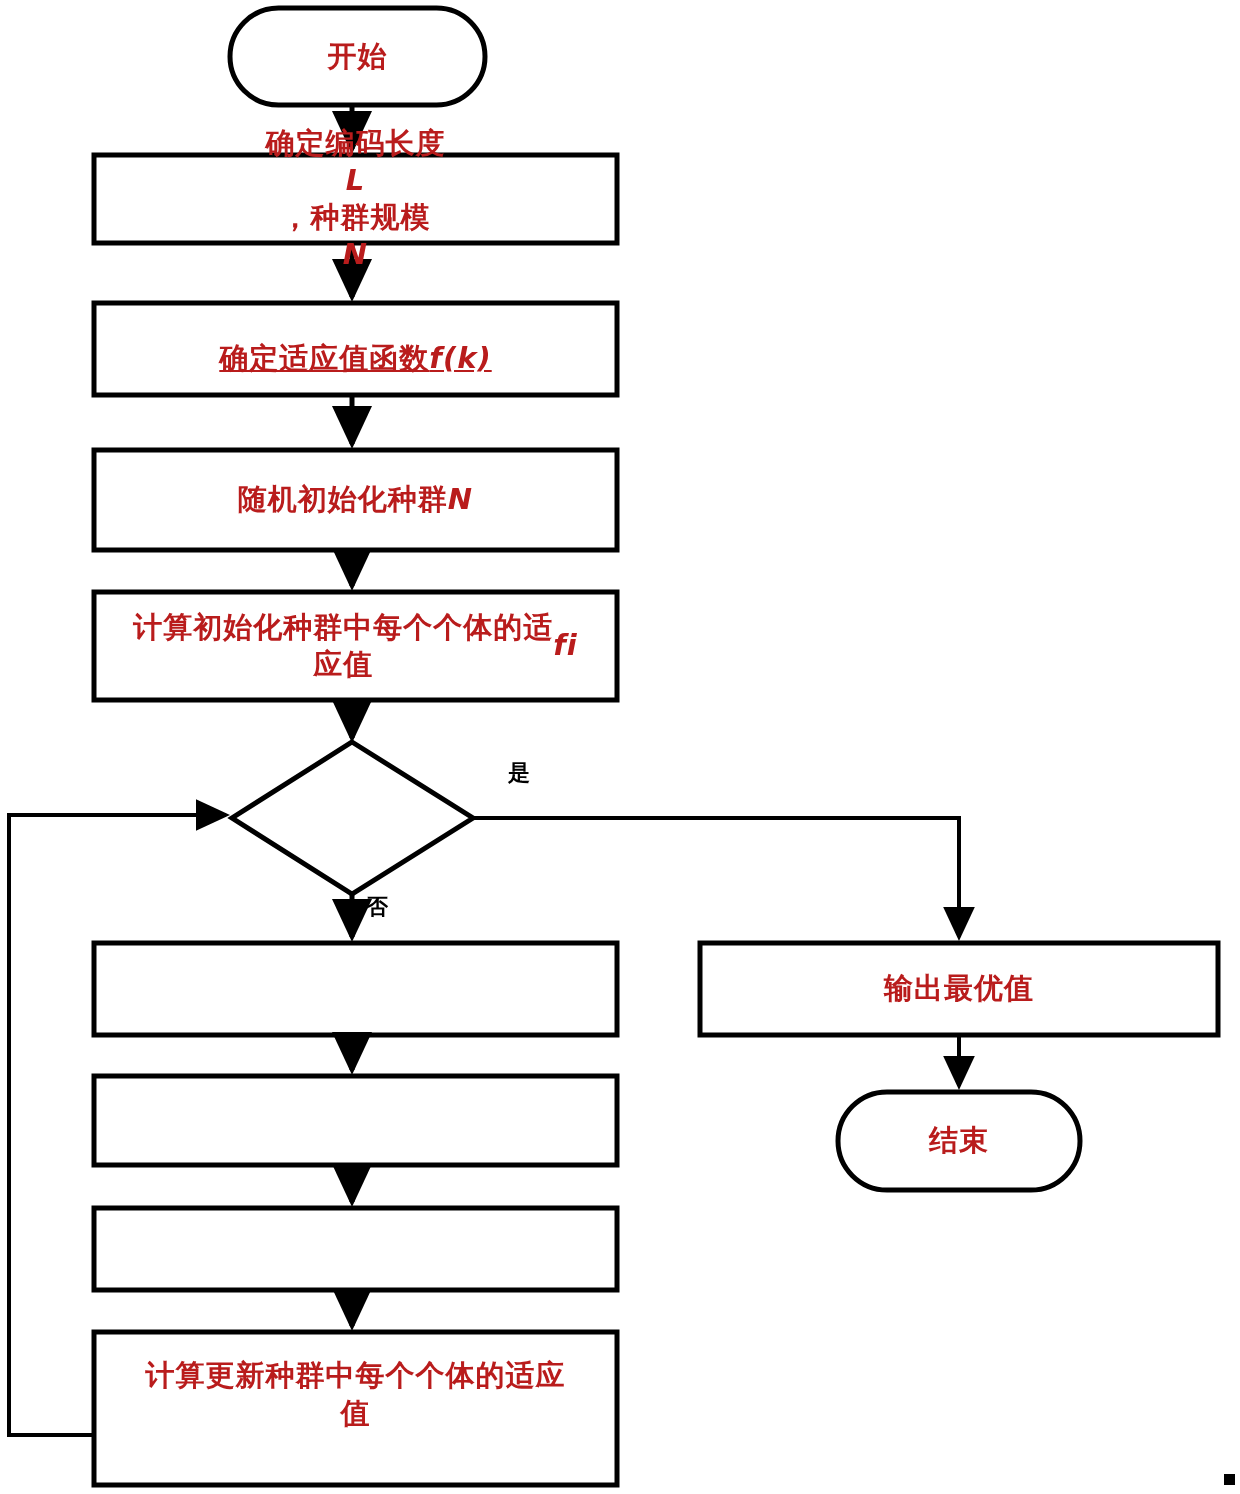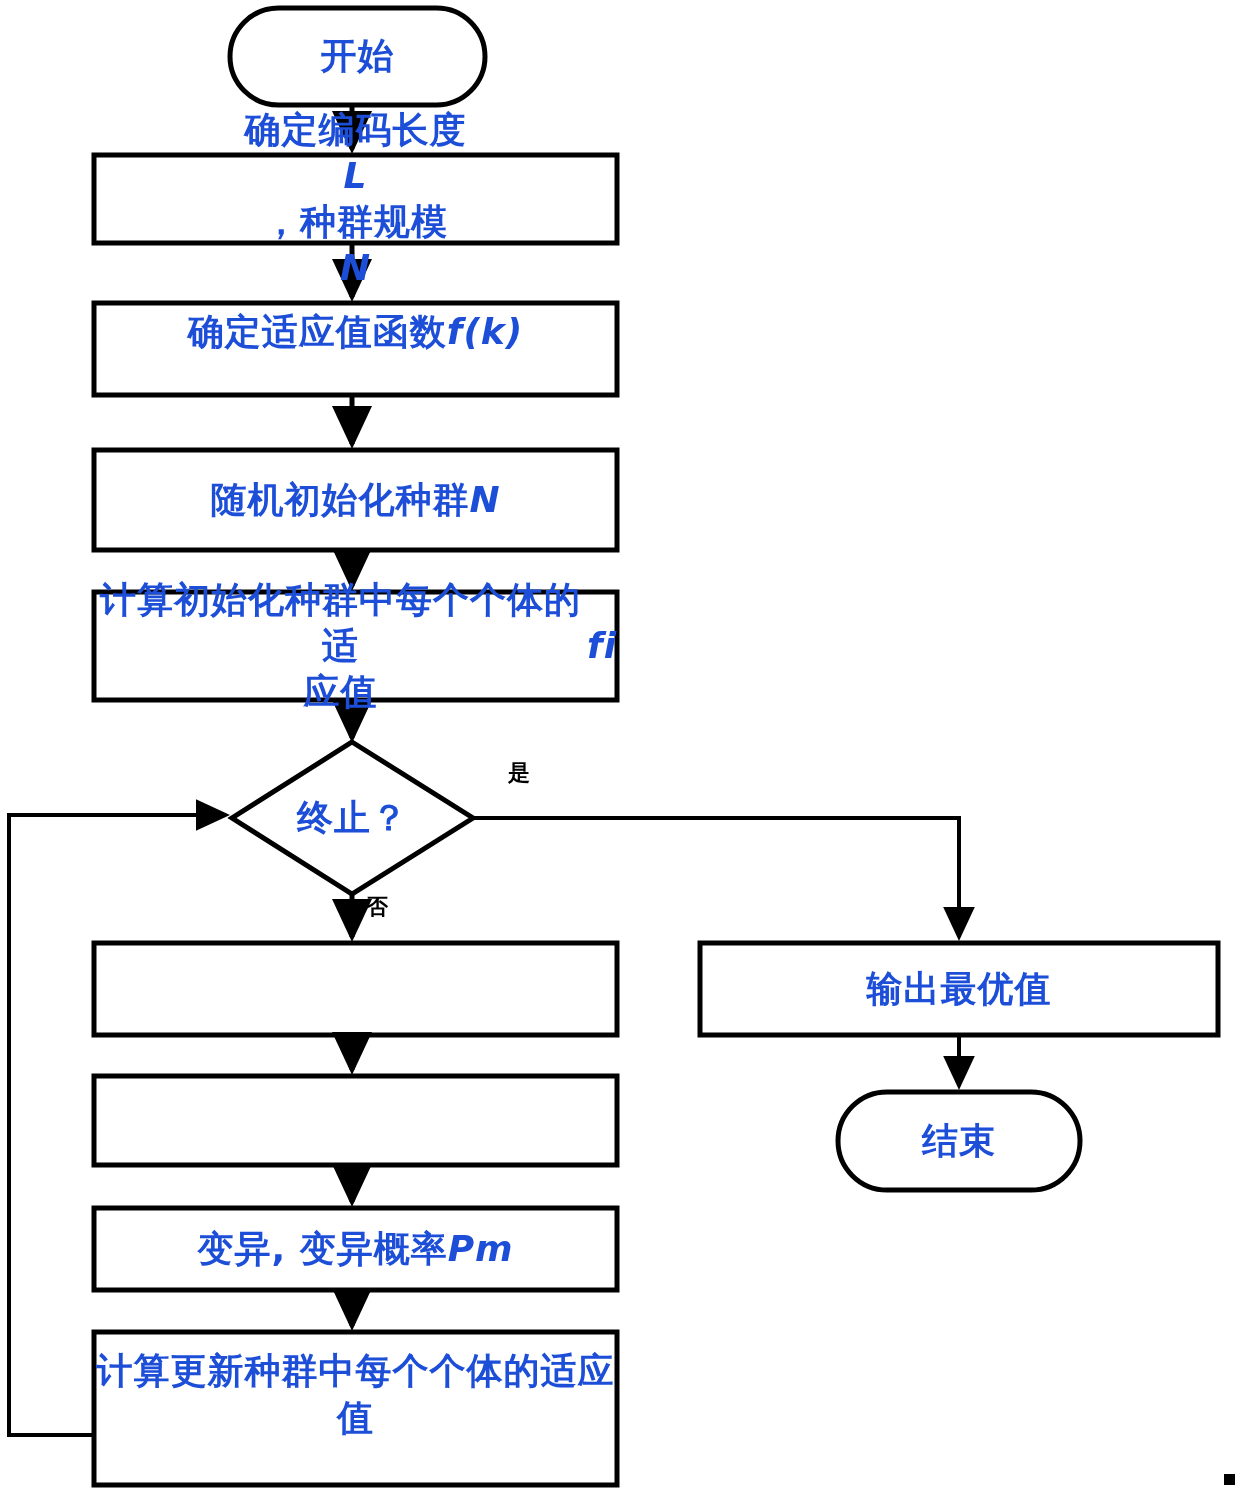--- a/index.html
+++ b/index.html
@@ -19,22 +19,22 @@
     left:0; top:0;
     width:1240px;
     height:1494px;
   }
   .node-text{
     position:absolute;
     display:flex;
     align-items:center;
     justify-content:center;
     text-align:center;
-    color:#1d4ed8;
-    font-size:36px;
+    color:#b91c1c;
+    font-size:29px;
     font-weight:700;
     line-height:1.28;
     letter-spacing:1px;
     pointer-events:none;
     white-space:pre-line;
   }
   .edge-label{
     position:absolute;
     color:#000000;
     font-size:22px;
@@ -92,32 +92,30 @@
       <path d="M473,818 L959,818 L959,937" stroke-width="4" marker-end="url(#arrowhead)"></path>
 
       <path d="M94,1435 L9,1435 L9,815 L226,815" stroke-width="4" marker-end="url(#arrowhead)"></path>
     </g>
   </svg>
 
   <div class="node-text" style="left:230px;top:8px;width:255px;height:97px;">开始</div>
 
   <div class="node-text" style="left:94px;top:155px;width:523px;height:88px;flex-direction:column;">确定编码长度<span class="var-italic">L</span>，种群规模<span class="var-italic">N</span></div>
 
-  <div class="node-text" style="left:94px;top:286px;width:523px;height:92px;">确定适应值函数<span class="var-italic">f(k)</span></div>
+  <div class="node-text" style="left:94px;top:313px;width:523px;height:92px;text-decoration:underline;">确定适应值函数<span class="var-italic">f(k)</span></div>
 
   <div class="node-text" style="left:94px;top:450px;width:523px;height:100px;">随机初始化种群<span class="var-italic">N</span></div>
 
   <div class="node-text" style="left:94px;top:592px;width:523px;height:108px;justify-content:center;">计算初始化种群中每个个体的适
 应值<span class="var-italic">fi</span></div>
 
-  <div class="node-text" style="left:232px;top:742px;width:241px;height:152px;">终止？</div>
 
 
 
-  <div class="node-text" style="left:94px;top:1208px;width:523px;height:82px;">变异, 变异概率<span class="var-italic">Pm</span></div>
 
   <div class="node-text" style="left:94px;top:1332px;width:523px;height:125px;">计算更新种群中每个个体的适应
 值</div>
 
   <div class="node-text" style="left:700px;top:943px;width:518px;height:92px;">输出最优值</div>
 
   <div class="node-text" style="left:838px;top:1092px;width:242px;height:98px;">结束</div>
 
   <div class="edge-label" style="left:508px;top:762px;">是</div>
 

